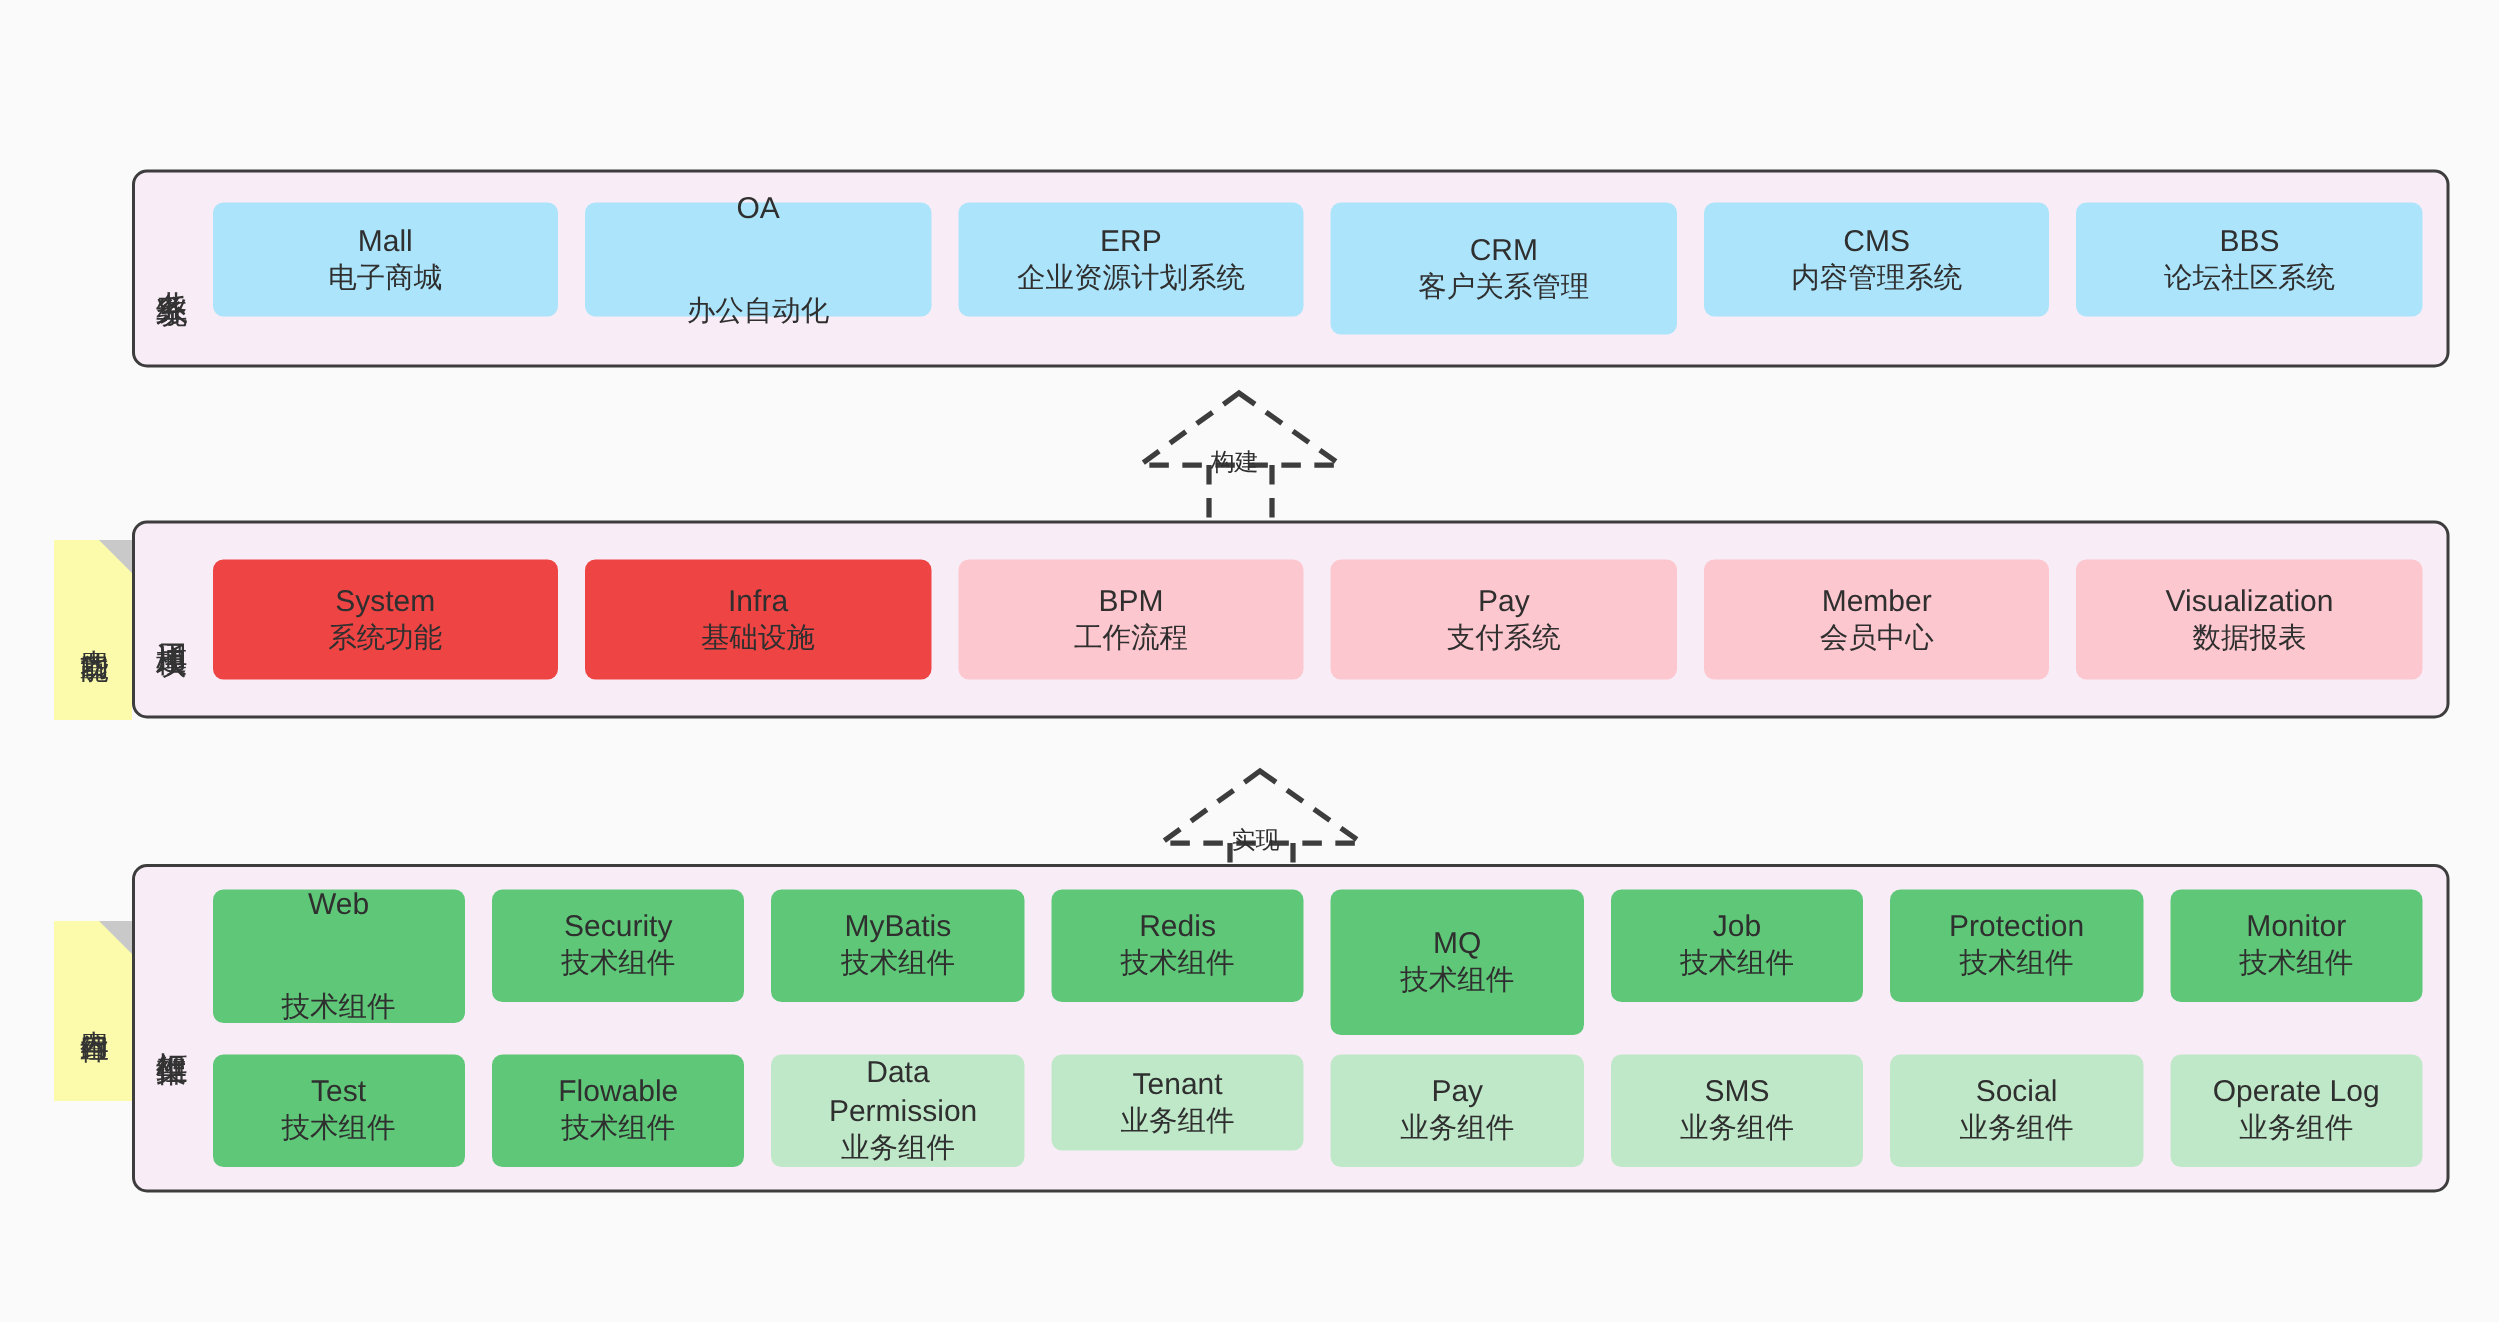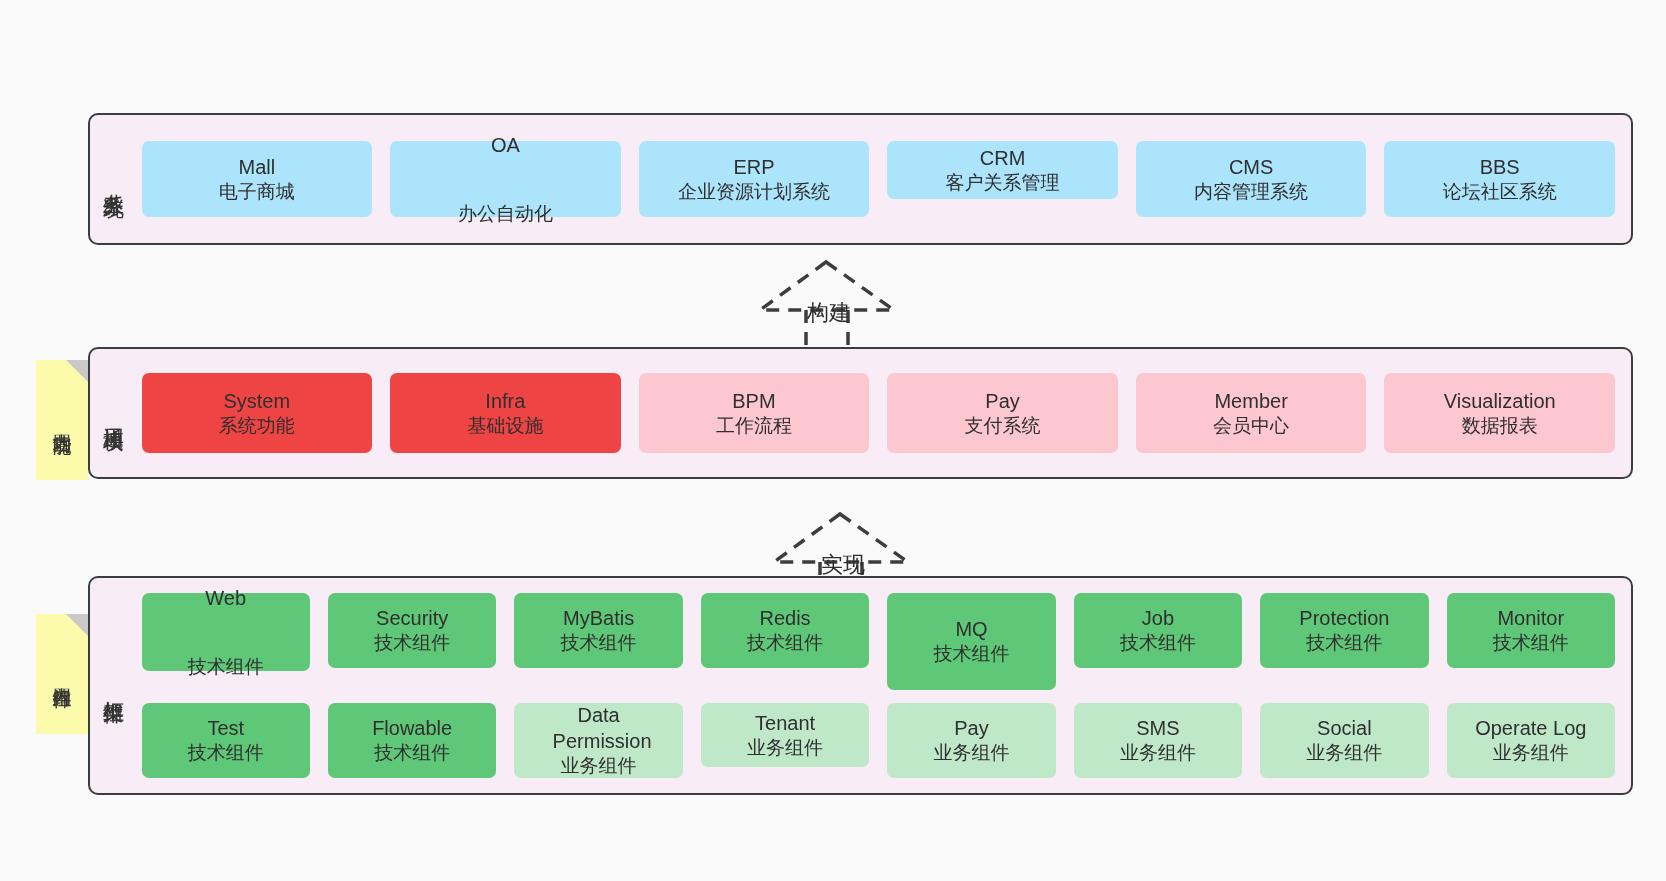--- a/index.html
+++ b/index.html
@@ -121,21 +121,21 @@
     border-top: 22px solid #c9c9c9;
   }
 
   
   .connector {
     position: absolute;
   }
   .connector svg { display: block; overflow: visible; }
   .connector-label {
     position: absolute;
-    font-size: 22px;
+    font-size: 16px;
     color: #2f2f2f;
     background: transparent;
     white-space: nowrap;
     user-select: none;
   }
 </style>
 </head>
 <body>
 
 <div id="canvas">
@@ -149,21 +149,21 @@
           <span class="cn">电子商城</span>
         </div>
         <div class="node c-blue" style="height:76px;gap:44px;">
           <span class="en">OA</span>
           <span class="cn">办公自动化</span>
         </div>
         <div class="node c-blue" style="height:76px;">
           <span class="en">ERP</span>
           <span class="cn">企业资源计划系统</span>
         </div>
-        <div class="node c-blue" style="height:58px;">
+        <div class="node c-blue" style="height:88px;">
           <span class="en">CRM</span>
           <span class="cn">客户关系管理</span>
         </div>
         <div class="node c-blue" style="height:76px;">
           <span class="en">CMS</span>
           <span class="cn">内容管理系统</span>
         </div>
         <div class="node c-blue" style="height:76px;">
           <span class="en">BBS</span>
           <span class="cn">论坛社区系统</span>
@@ -232,21 +232,21 @@
   <div class="note" id="note-framework" style="left:36px; top:614px; width:52px; height:120px;">
     <span class="note-fold"></span>
     <span class="note-text">内置组件</span>
   </div>
 
   <div class="layer" id="layer-framework" style="left:88px; top:576px; width:1545px; height:219px;">
     <div class="layer-title">框架组件</div>
     <div class="boxes">
 
       <div class="box-row">
-        <div class="node c-green" style="height:78px;gap:44px;">
+        <div class="node c-green" style="height:89px;gap:44px;">
           <span class="en">Web</span>
           <span class="cn">技术组件</span>
         </div>
         <div class="node c-green" style="height:75px;">
           <span class="en">Security</span>
           <span class="cn">技术组件</span>
         </div>
         <div class="node c-green" style="height:75px;">
           <span class="en">MyBatis</span>
           <span class="cn">技术组件</span>

